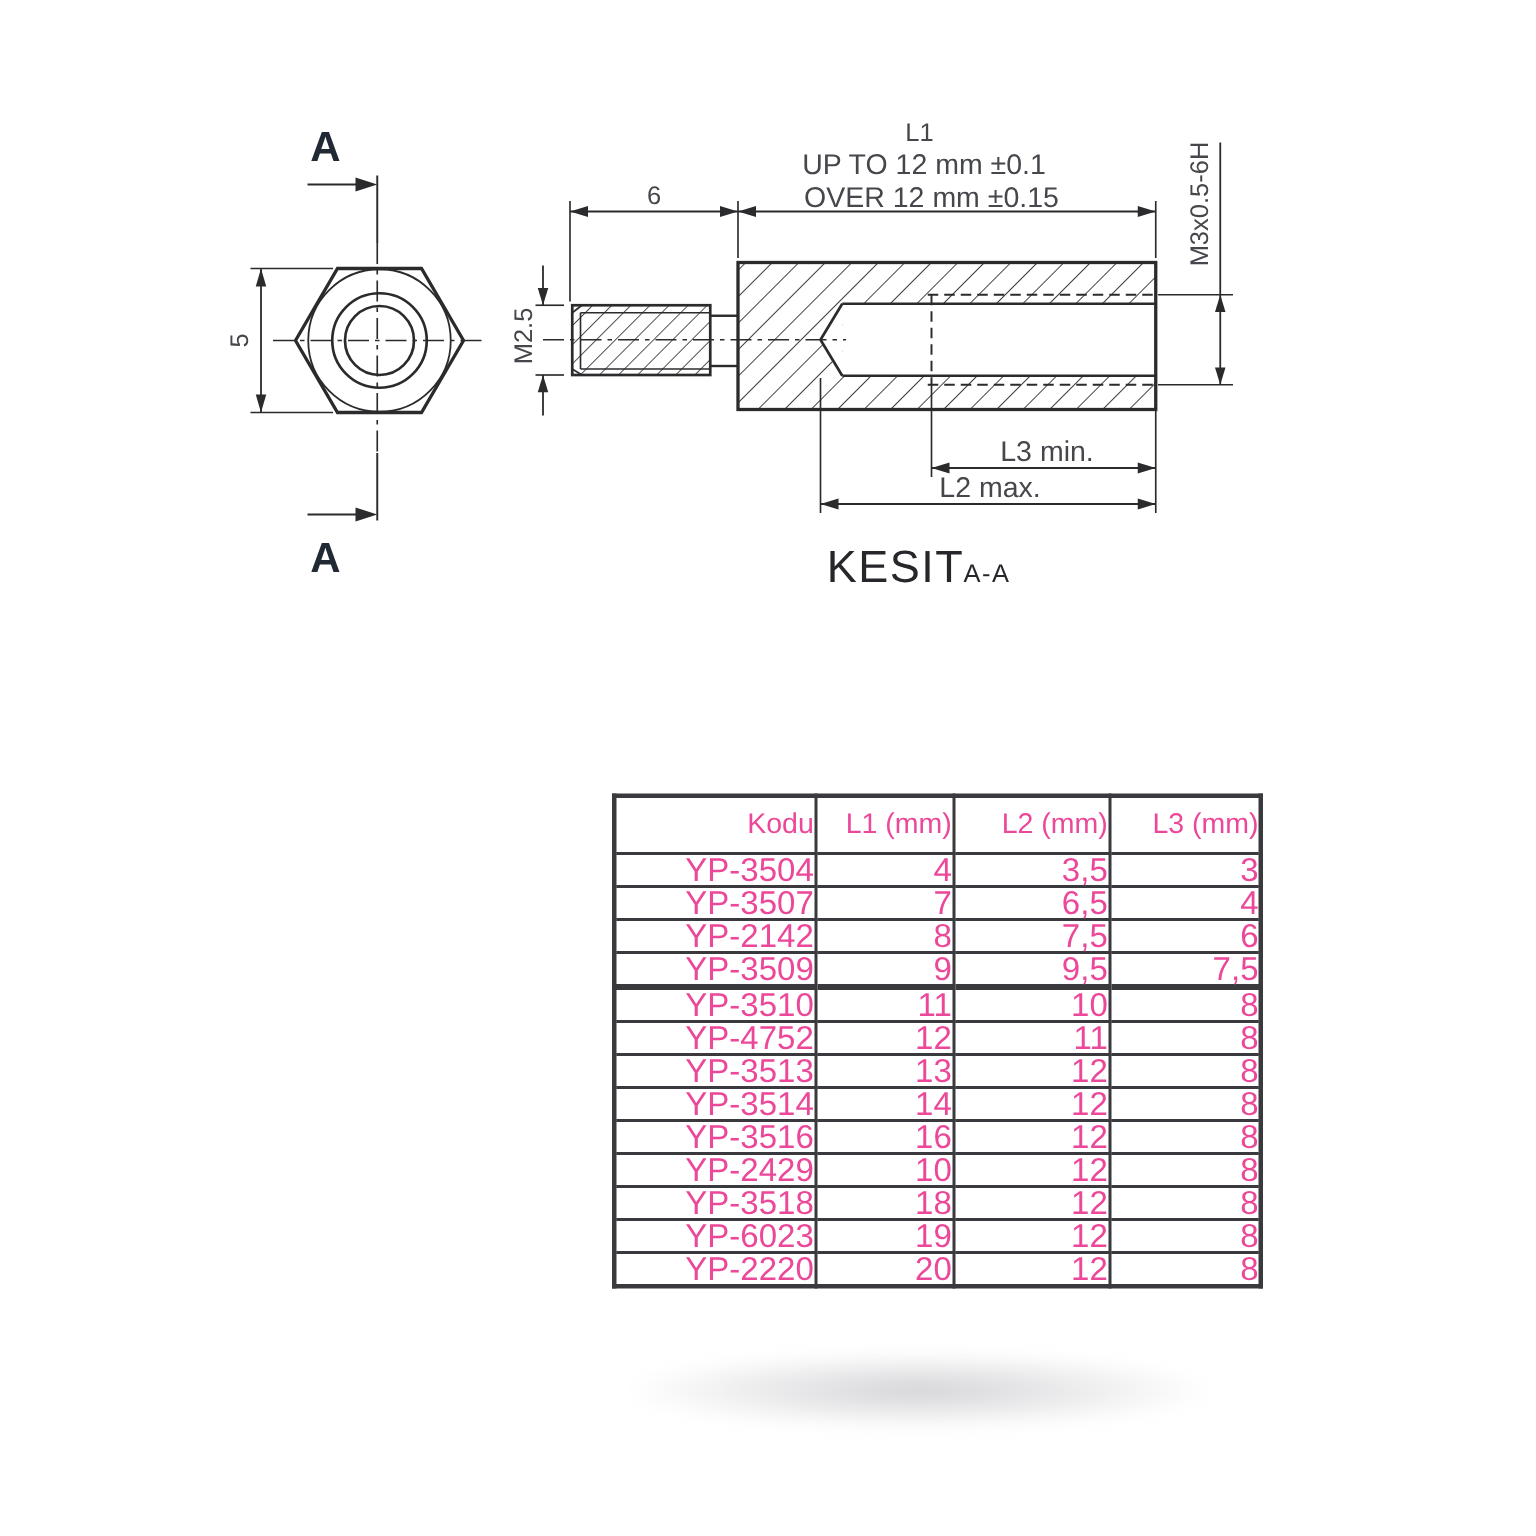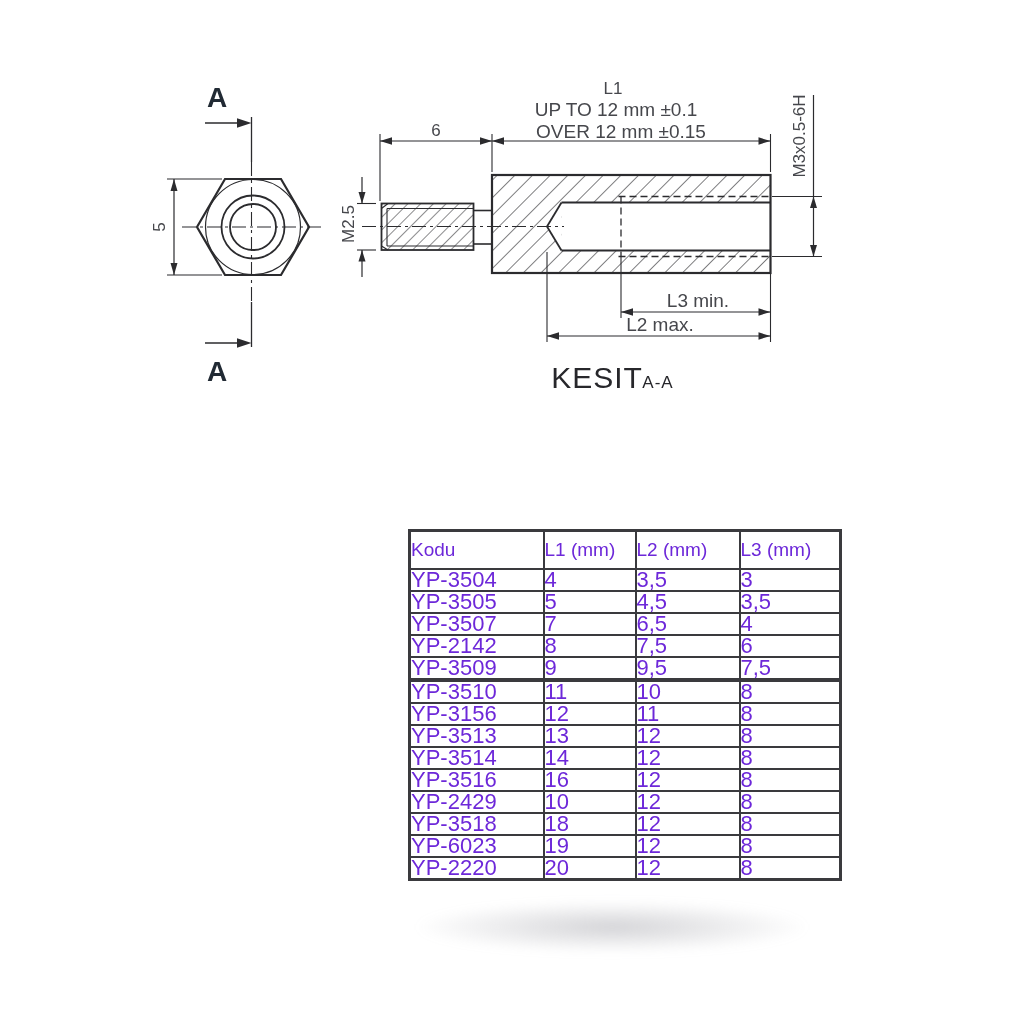--- a/index.html
+++ b/index.html
@@ -14,22 +14,22 @@
   .sec-letter{font-size:28px;font-weight:600;fill:#212a34;}
   .kesit-main{font-size:30px;fill:#27272b;letter-spacing:1px;}
   .kesit-suffix{font-size:17px;fill:#27272b;letter-spacing:1px;}
 
   .spec-table-wrap{position:absolute;left:408px;top:529px;}
   table.spec-table{
     border-collapse:collapse;table-layout:fixed;width:431px;
     border:3px solid #3a3a3e;
   }
   table.spec-table th, table.spec-table td{
-    border:2px solid #3a3a3e;text-align:left;vertical-align:middle;
-    padding:0;color:#6d28d9;font-weight:400;white-space:nowrap;
+    border:2px solid #3a3a3e;text-align:right;vertical-align:middle;
+    padding:0;color:#ec4899;font-weight:400;white-space:nowrap;
     font-family:"Liberation Sans", sans-serif;
   }
   table.spec-table th{height:36px;font-size:19px;}
   table.spec-table td{height:20px;font-size:22px;line-height:20px;}
   table.spec-table tr.thick-sep td{border-bottom-width:4px;}
 
   .scan-shadow{
     position:absolute;left:338px;top:891px;width:548px;height:72px;
     background:radial-gradient(ellipse 50% 50% at 50% 50%,
       rgba(148,148,156,0.40), rgba(148,148,156,0) 72%);
@@ -192,26 +192,20 @@
         </tr>
     </thead>
     <tbody>
         <tr>
           <td>YP-3504</td>
           <td>4</td>
           <td>3,5</td>
           <td>3</td>
         </tr>
         <tr>
-          <td>YP-3505</td>
-          <td>5</td>
-          <td>4,5</td>
-          <td>3,5</td>
-        </tr>
-        <tr>
           <td>YP-3507</td>
           <td>7</td>
           <td>6,5</td>
           <td>4</td>
         </tr>
         <tr>
           <td>YP-2142</td>
           <td>8</td>
           <td>7,5</td>
           <td>6</td>
@@ -222,21 +216,21 @@
           <td>9,5</td>
           <td>7,5</td>
         </tr>
         <tr>
           <td>YP-3510</td>
           <td>11</td>
           <td>10</td>
           <td>8</td>
         </tr>
         <tr>
-          <td>YP-3156</td>
+          <td>YP-4752</td>
           <td>12</td>
           <td>11</td>
           <td>8</td>
         </tr>
         <tr>
           <td>YP-3513</td>
           <td>13</td>
           <td>12</td>
           <td>8</td>
         </tr>

